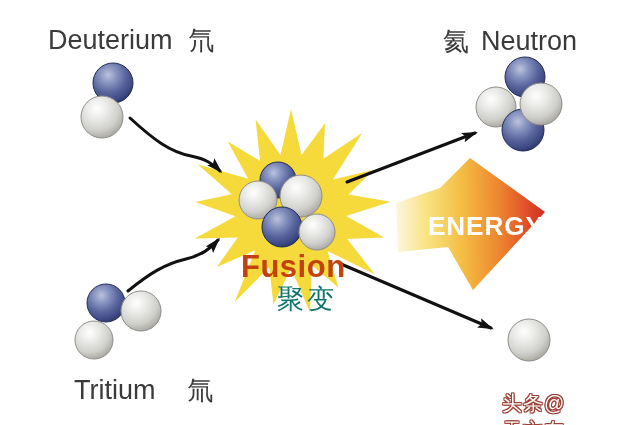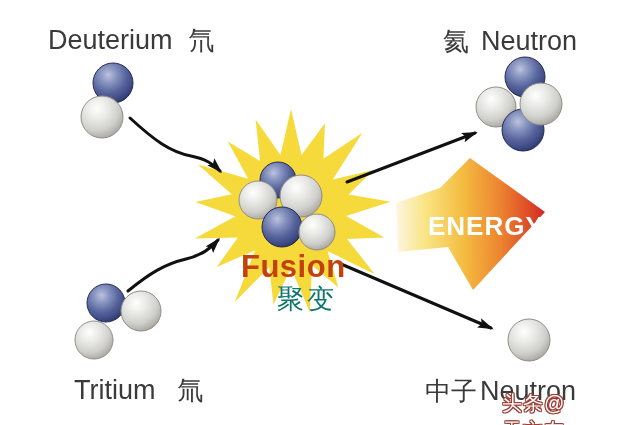--- a/index.html
+++ b/index.html
@@ -110,29 +110,25 @@
   <div class="lbl" style="left:48px;top:26px;gap:16px">
     <span>Deuterium</span>
     <span class="zh">氘</span>
   </div>
 
   <div class="lbl" style="left:443px;top:27px;gap:12px">
     <span class="zh">氦</span>
     <span>Neutron</span>
   </div>
 
-  <div class="lbl" style="left:74px;top:376px;gap:22px">
+  <div class="lbl" style="left:74px;top:376px;gap:32px">
     <span>Tritium</span>
     <span class="zh">氚</span>
   </div>
 
-  <div class="lbl" style="left:425px;top:377px;gap:3px">
-    <span class="zh">中子</span>
-    <span>Neutron</span>
-  </div>
 
   <div class="fusion-en">Fusion</div>
   <div class="fusion-zh">聚变</div>
 
   <div class="energy-en">ENERGY</div>
 
   <div class="watermark">头条@天文在线</div>
 </div>
 
 </body></html>

